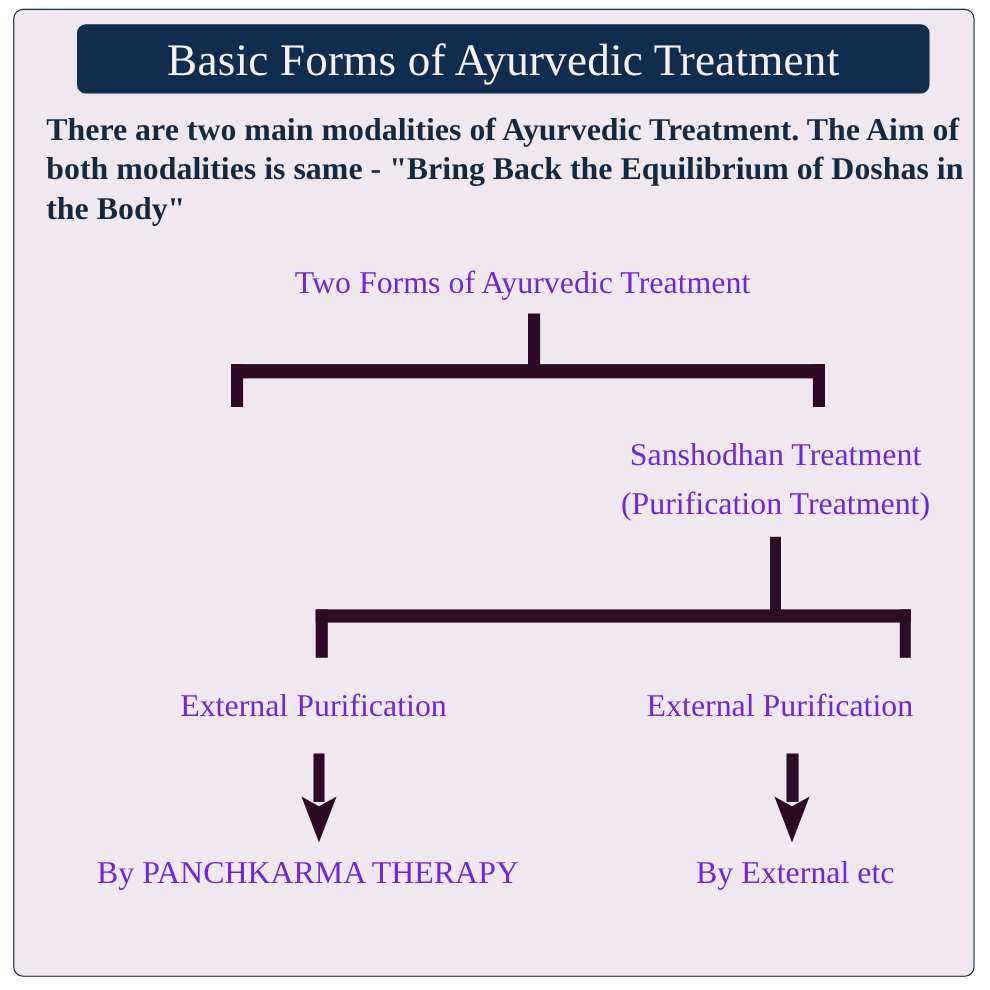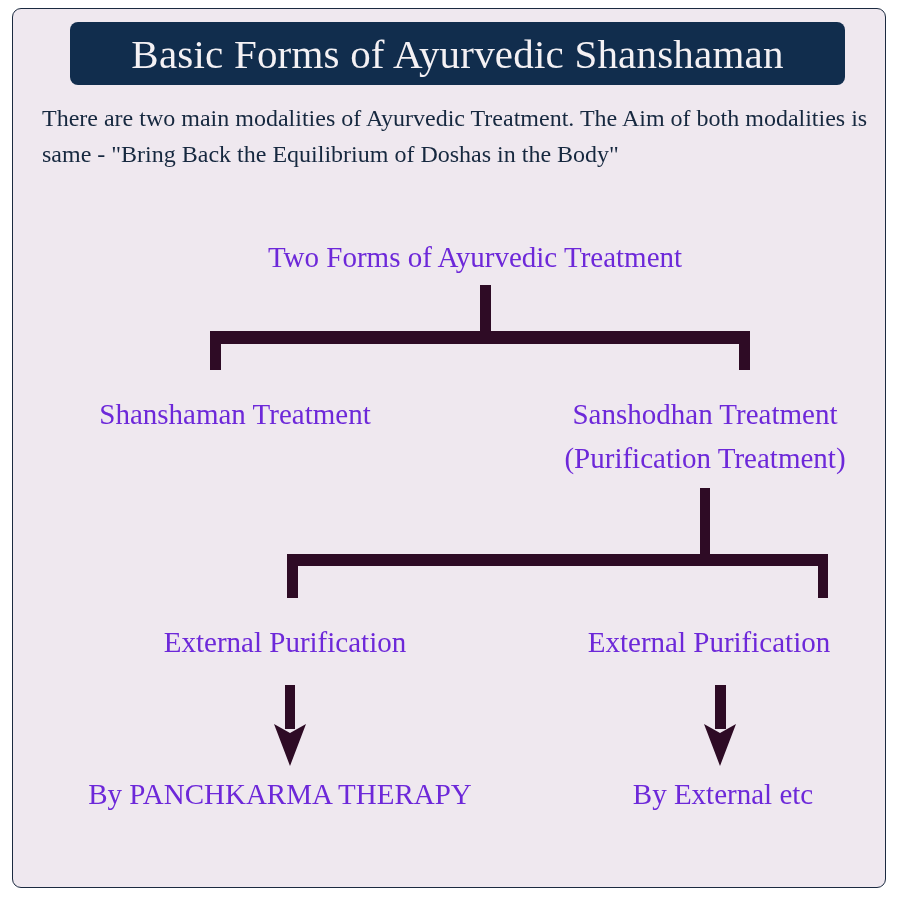--- a/index.html
+++ b/index.html
@@ -3,46 +3,45 @@
   <meta charset="utf-8">
   <style>
     html, body { margin:0; padding:0; background:#ffffff; }
     body { width:900px; height:900px; position:relative; overflow:hidden;
            font-family:"Liberation Serif", "DejaVu Serif", serif; color:#15293f; }
     .card { position:absolute; left:12px; top:8px; width:874px; height:880px;
             background:#efe8ef; border:1.5px solid #1b2a40; border-radius:9px; box-sizing:border-box; }
     .title-bar { position:absolute; left:70px; top:22px; width:775px; height:63px;
                  background:#112d4d; border-radius:8px; display:flex; align-items:center; justify-content:center; }
     .title-text { color:#f4f1f4; font-size:41px; letter-spacing:0.2px; white-space:nowrap; }
-    .intro { position:absolute; left:42px; top:100px; width:840px; font-size:24px; line-height:36px; color:#16283f; }
+    .intro { position:absolute; left:42px; top:100px; width:840px; font-size:29px; line-height:36px; color:#16283f;font-weight:bold; }
     .lbl { position:absolute; font-size:29px; white-space:nowrap; color:#6d28d9; text-align:center; line-height:44px; }
     .line { position:absolute; background:#2e0b25; }
     svg.arrow { position:absolute; overflow:visible; }
     b.strong { font-weight:normal; }
   </style>
 </head>
 <body>
 
 <div class="card"></div>
 
 <div class="title-bar">
-  <span class="title-text">Basic Forms of  Ayurvedic Shanshaman</span>
+  <span class="title-text">Basic Forms of  Ayurvedic Treatment</span>
 </div>
 
 <div class="intro">There are two main modalities of  Ayurvedic Treatment. The Aim of  both modalities is same - "Bring Back the Equilibrium of  Doshas in the Body"</div>
 
 <div class="lbl" style="left:160px; top:235px; width:630px;">Two Forms of  Ayurvedic Treatment</div>
 
 <div class="line" style="left:480px; top:285px; width:11px; height:50px;"></div>
 <div class="line" style="left:210px; top:331px; width:540px; height:13px;"></div>
 <div class="line" style="left:210px; top:331px; width:11px; height:39px;"></div>
 <div class="line" style="left:739px; top:331px; width:11px; height:39px;"></div>
 
 <div class="lbl" style="left:20px; top:392px; width:430px;">
-  <div>Shanshaman Treatment</div>
 </div>
 <div class="lbl" style="left:490px; top:392px; width:430px;">
   <div>Sanshodhan Treatment</div>
   <div>(Purification Treatment)</div>
 </div>
 
 <div class="line" style="left:700px; top:488px; width:10px; height:70px;"></div>
 <div class="line" style="left:287px; top:554px; width:541px; height:12px;"></div>
 <div class="line" style="left:287px; top:554px; width:11px; height:44px;"></div>
 <div class="line" style="left:818px; top:554px; width:10px; height:44px;"></div>

